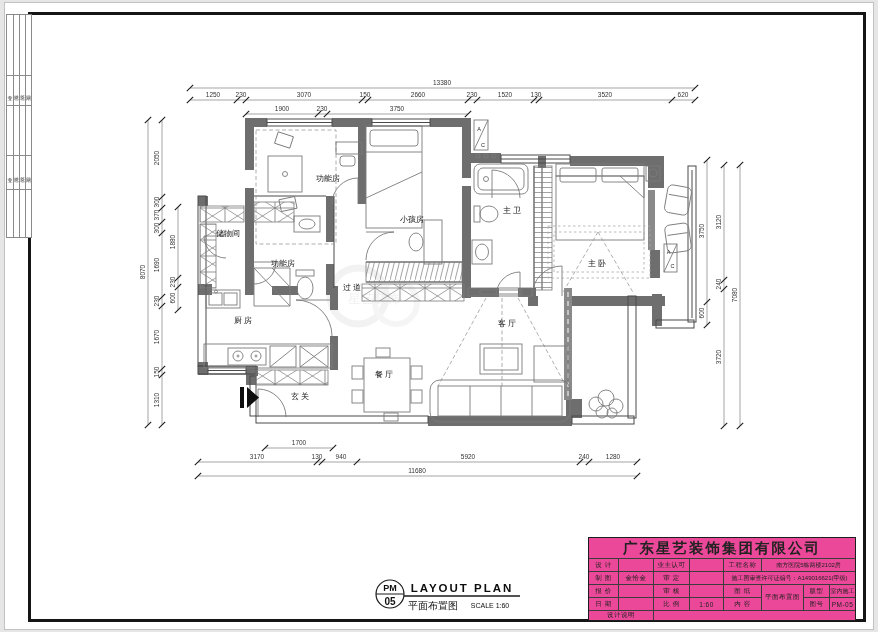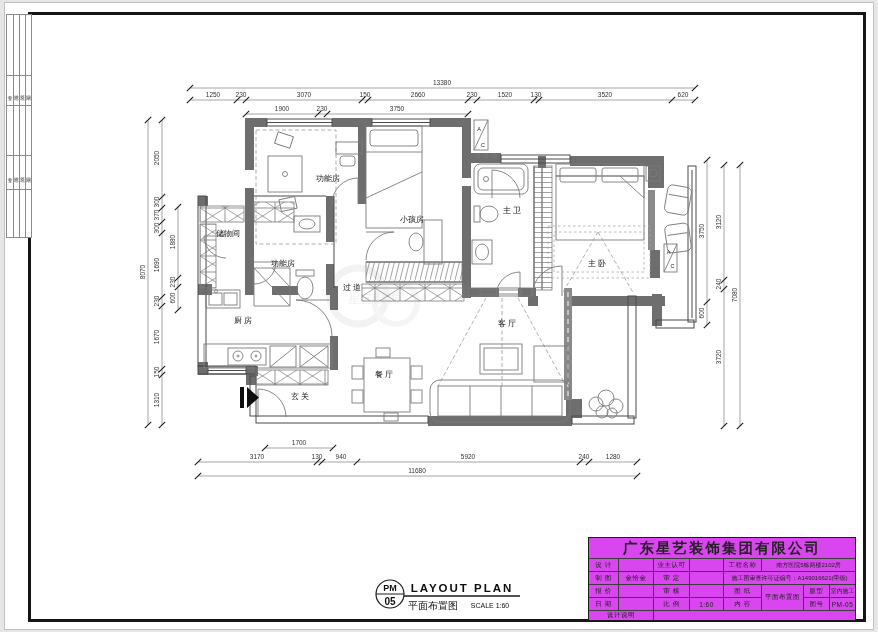--- a/index.html
+++ b/index.html
@@ -23,21 +23,21 @@
   .tk{stroke:#1a1a1a;stroke-width:1.1;fill:none;}
   
   .strip{position:absolute;left:6px;top:14px;width:24px;height:222px;border:1px solid #8a8a8a;
          display:grid;grid-template-rows:60px 30px 50px 34px 1fr;background:#fff;}
   .sr{display:grid;grid-template-columns:repeat(4,1fr);border-top:1px solid #8a8a8a;}
   .sr:first-child{border-top:none;}
   .sc{border-left:1px solid #8a8a8a;writing-mode:vertical-rl;font-size:5px;color:#666;
       display:flex;align-items:center;justify-content:center;overflow:hidden;}
   .sc:first-child{border-left:none;}
   
-  .tb{position:absolute;left:588px;top:537px;width:268px;background:#d946ef;border:1.5px solid #1d1d1d;
+  .tb{position:absolute;left:588px;top:537px;width:268px;background:#ec4899;border:1.5px solid #1d1d1d;
       color:#222;box-sizing:border-box;}
   .tb *{box-sizing:border-box;}
   .tb-co{height:20px;display:flex;align-items:center;justify-content:center;font-size:14.5px;
          font-weight:bold;letter-spacing:2px;font-family:"DejaVu Sans","Liberation Sans",sans-serif;}
   .tr{display:grid;}
   .r1{grid-template-columns:29px 35px 36px 34px 38px 1fr;height:13px;}
   .r2{grid-template-columns:29px 35px 36px 34px 1fr;height:13px;}
   .rmid{grid-template-columns:29px 35px 36px 34px 38px 42px 26px 1fr;grid-auto-rows:13px;height:26px;}
   .r5{grid-template-columns:64px 1fr;height:10px;}
   .c{border-left:1px solid #3c3c3c;border-top:1px solid #3c3c3c;display:flex;align-items:center;

